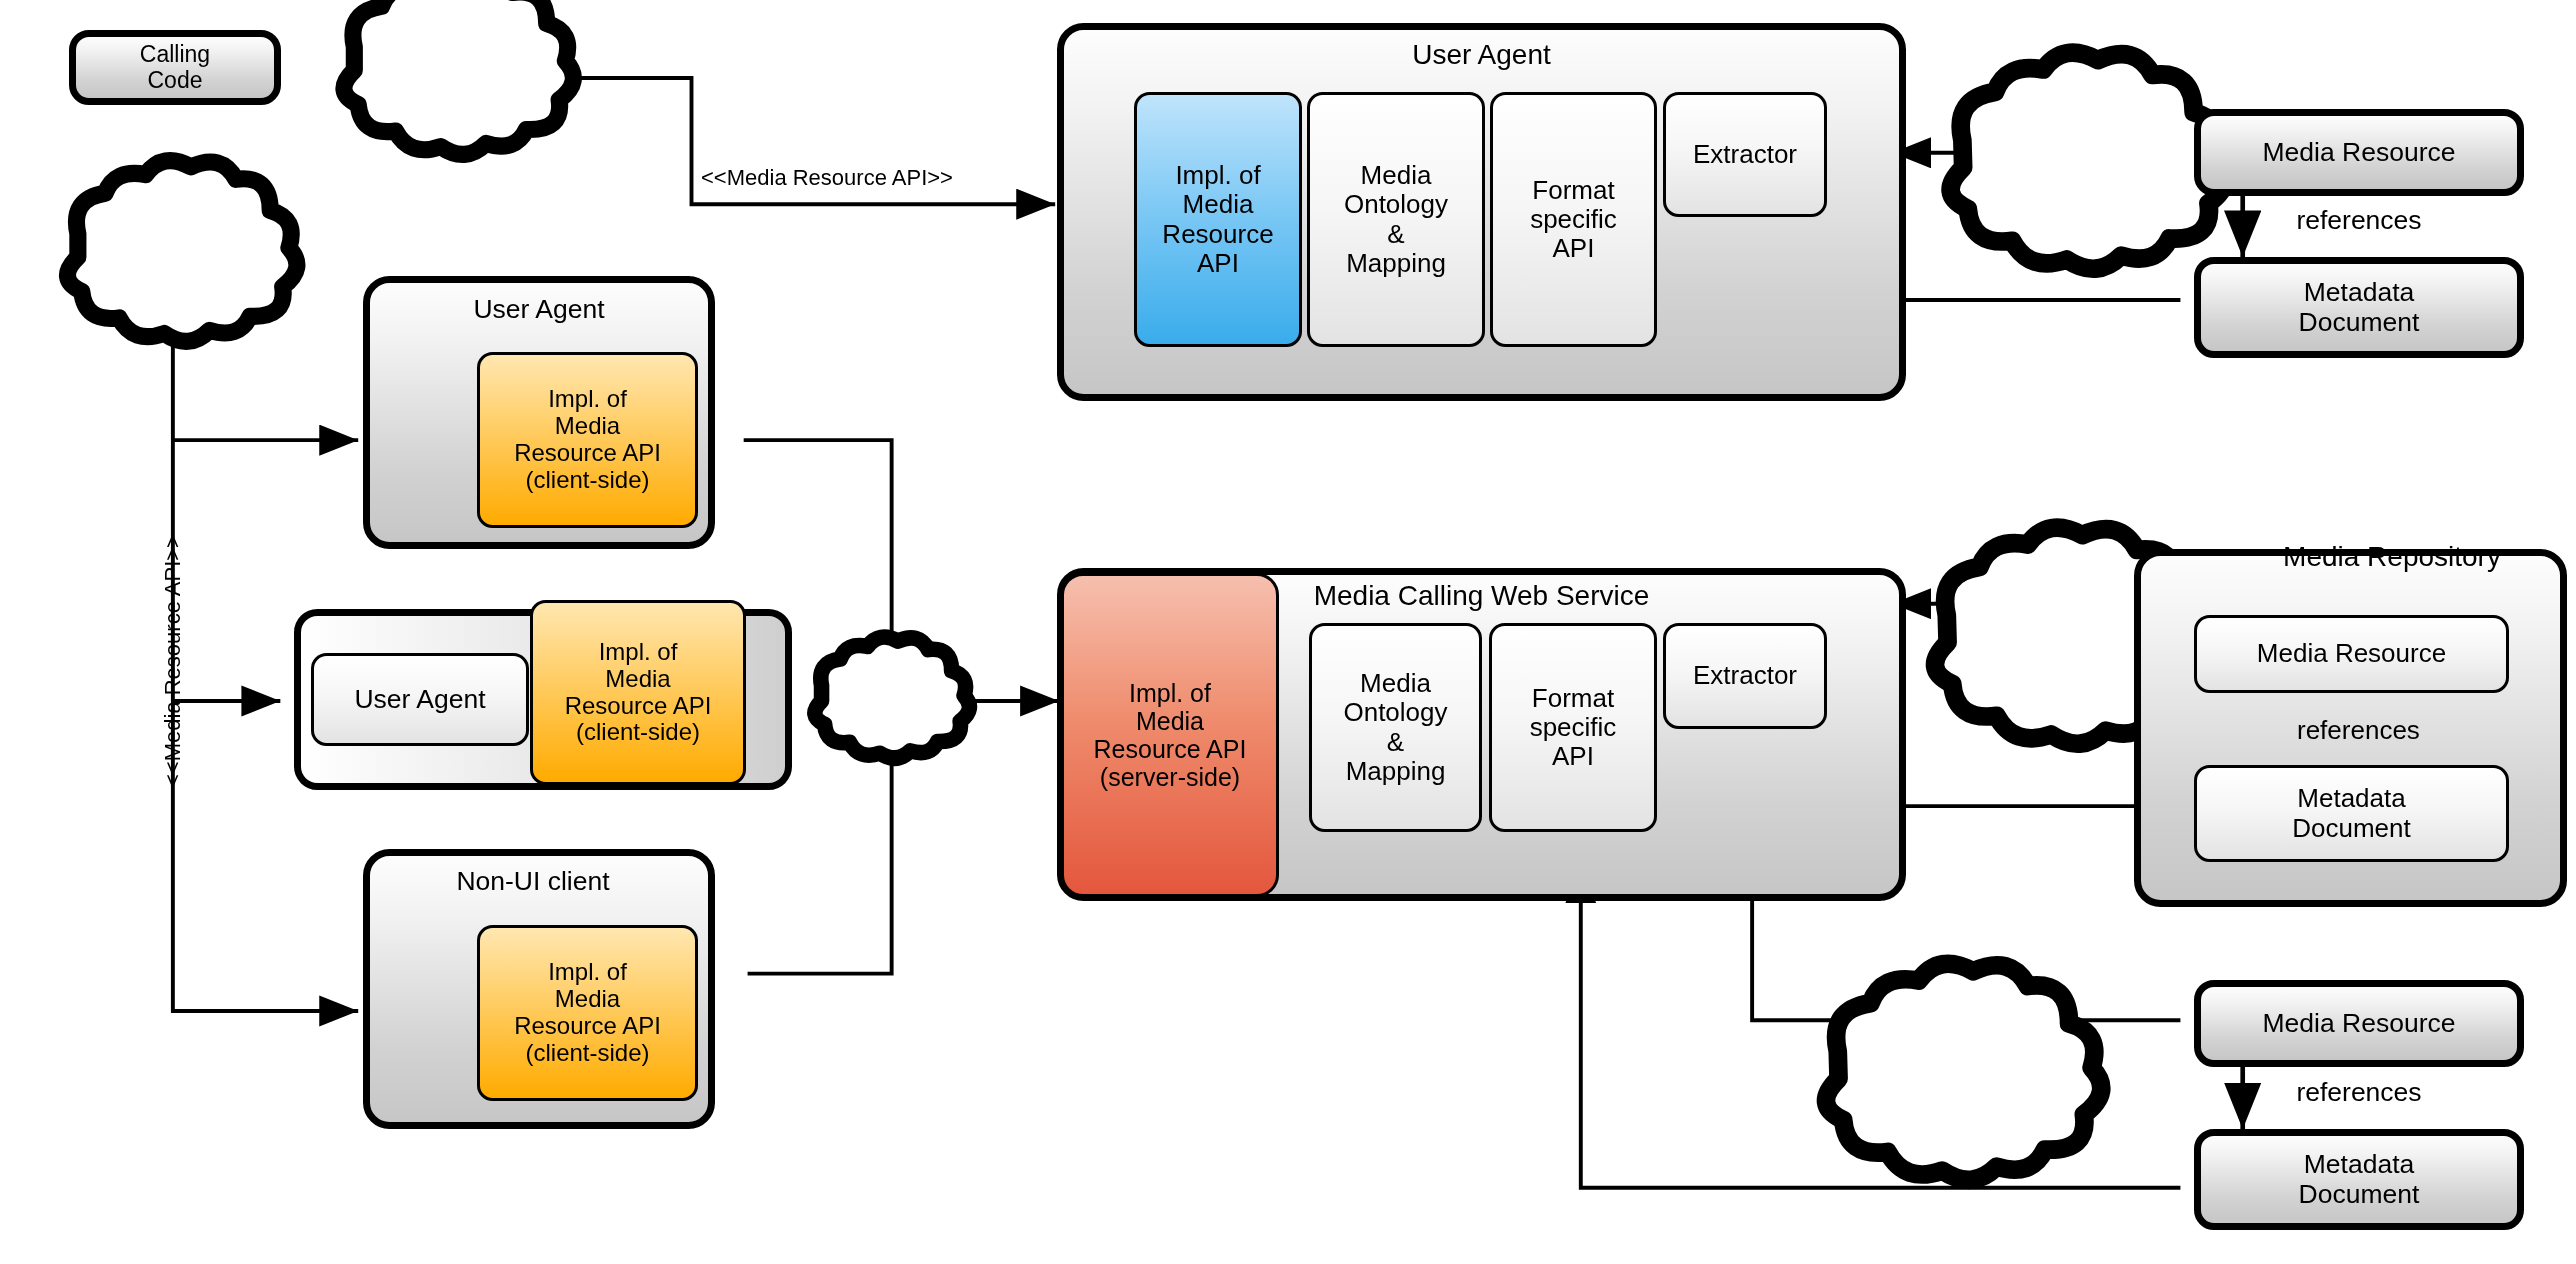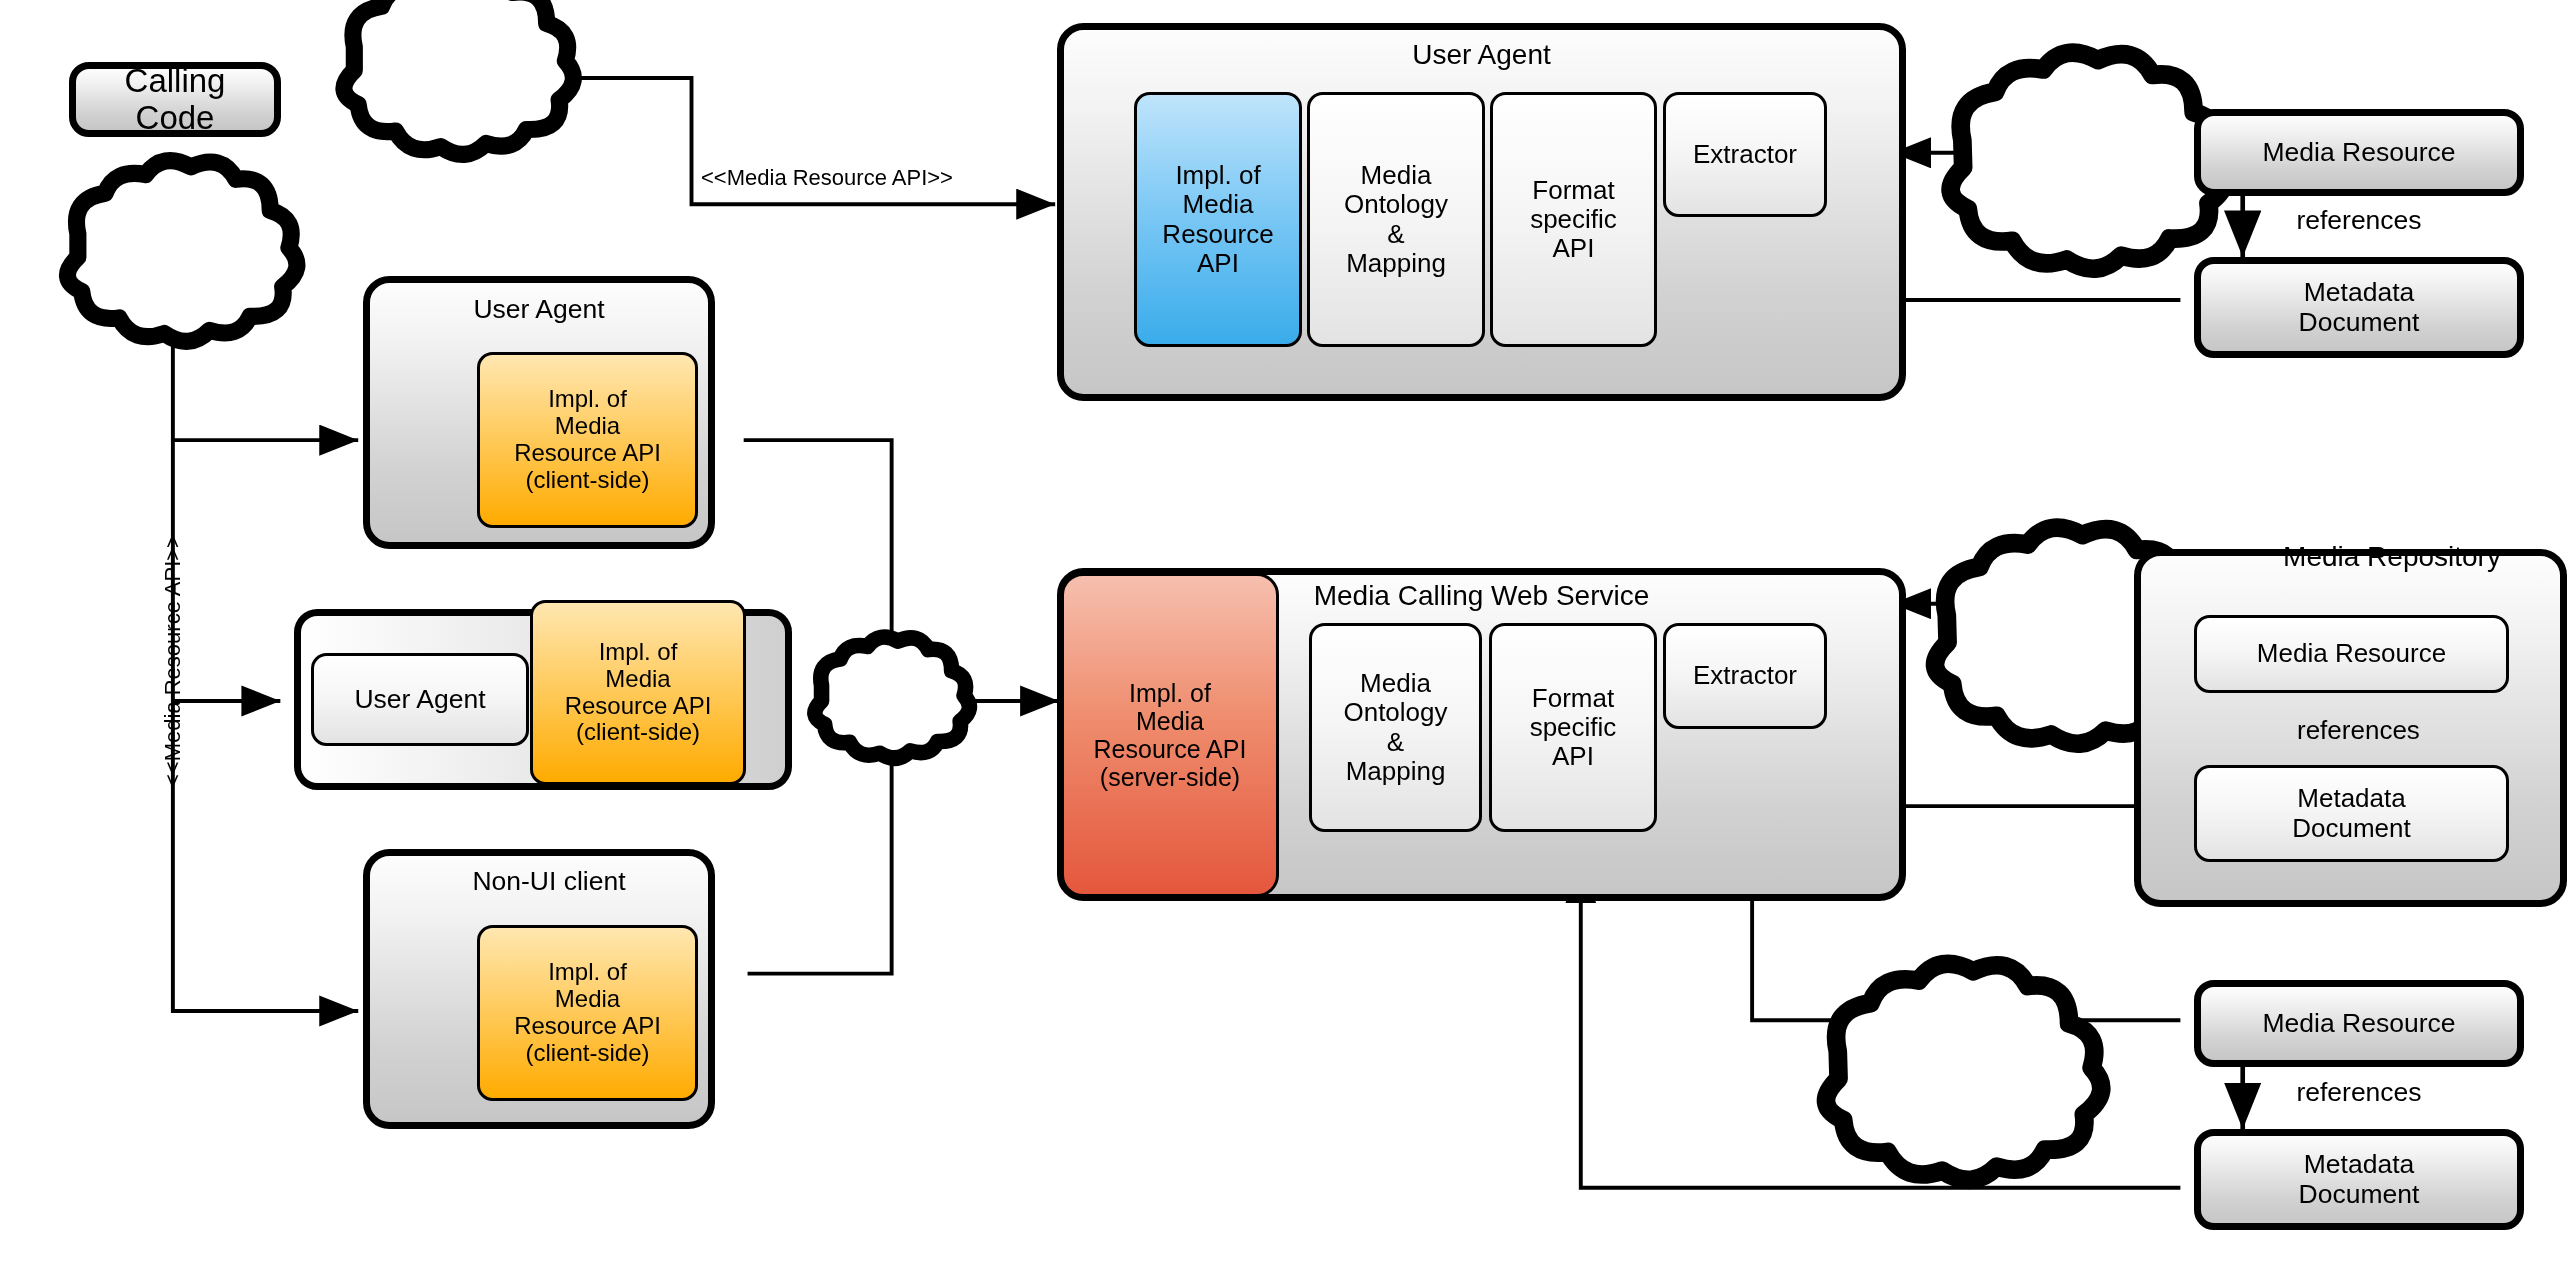--- a/index.html
+++ b/index.html
@@ -86,21 +86,21 @@
 
     <g>
       <path d="M2500,790 q-12,-54 42,-62 q14,-38 62,-29 q26,-36 70,-12 q48,-22 70,19 q53,-7 53,48 q43,12 29,57 q29,31 -10,60 q7,48 -50,45 q-17,36 -62,22 q-31,31 -70,5 q-48,17 -70,-24 q-53,7 -57,-41 q-41,-19 -6,-53 z" fill="#fff" stroke="#000" stroke-width="24" stroke-linejoin="round"></path>
     </g>
 
     <g>
       <path d="M2360,1350 q-12,-54 42,-62 q14,-38 62,-29 q26,-36 70,-12 q48,-22 70,19 q53,-7 53,48 q43,12 29,57 q29,31 -10,60 q7,48 -50,45 q-17,36 -62,22 q-31,31 -70,5 q-48,17 -70,-24 q-53,7 -57,-41 q-41,-19 -6,-53 z" fill="#fff" stroke="#000" stroke-width="24" stroke-linejoin="round"></path>
     </g>
   </svg>
 
-  <div class="box grad-grey" style="left:69px;top:30px;width:212px;height:75px;font-size:33px;margin-top:32px;">
+  <div class="box grad-grey" style="left:69px;top:30px;width:212px;height:75px;font-size:23px;">
     <span style="white-space:pre-line;">Calling
 Code</span>
   </div>
 
   <div class="box grad-grey" style="left:1057px;top:23.4px;width:849px;height:378px;border-radius:26.5px;align-items:flex-start;">
   </div>
   <div class="container-title" style="left:1057px;top:39px;width:849px;font-size:28px;">User Agent</div>
 
   <div class="box thin grad-blue" style="left:1134px;top:92px;width:168px;height:255px;font-size:26px;">
     <span style="white-space:pre-line;">Impl. of
@@ -149,21 +149,21 @@
     <span>User Agent</span>
   </div>
   <div class="box thin grad-orange" style="left:530px;top:600px;width:216px;height:185px;font-size:24px;">
     <span style="white-space:pre-line;">Impl. of
 Media
 Resource API
 (client-side)</span>
   </div>
 
   <div class="box grad-grey" style="left:363px;top:849px;width:352px;height:280px;border-radius:26.5px;align-items:flex-start;"></div>
-  <div class="container-title" style="left:373px;top:866px;width:352px;font-size:26.5px;">Non-UI client</div>
+  <div class="container-title" style="left:357px;top:866px;width:352px;font-size:26.5px;">Non-UI client</div>
   <div class="box thin grad-orange" style="left:477px;top:925px;width:221px;height:176px;font-size:24px;">
     <span style="white-space:pre-line;">Impl. of
 Media
 Resource API
 (client-side)</span>
   </div>
 
   <div class="box grad-grey" style="left:1057px;top:568px;width:849px;height:333px;border-radius:26.5px;align-items:flex-start;"></div>
   <div class="container-title" style="left:1057px;top:580px;width:849px;font-size:28px;">Media Calling Web Service</div>
 

